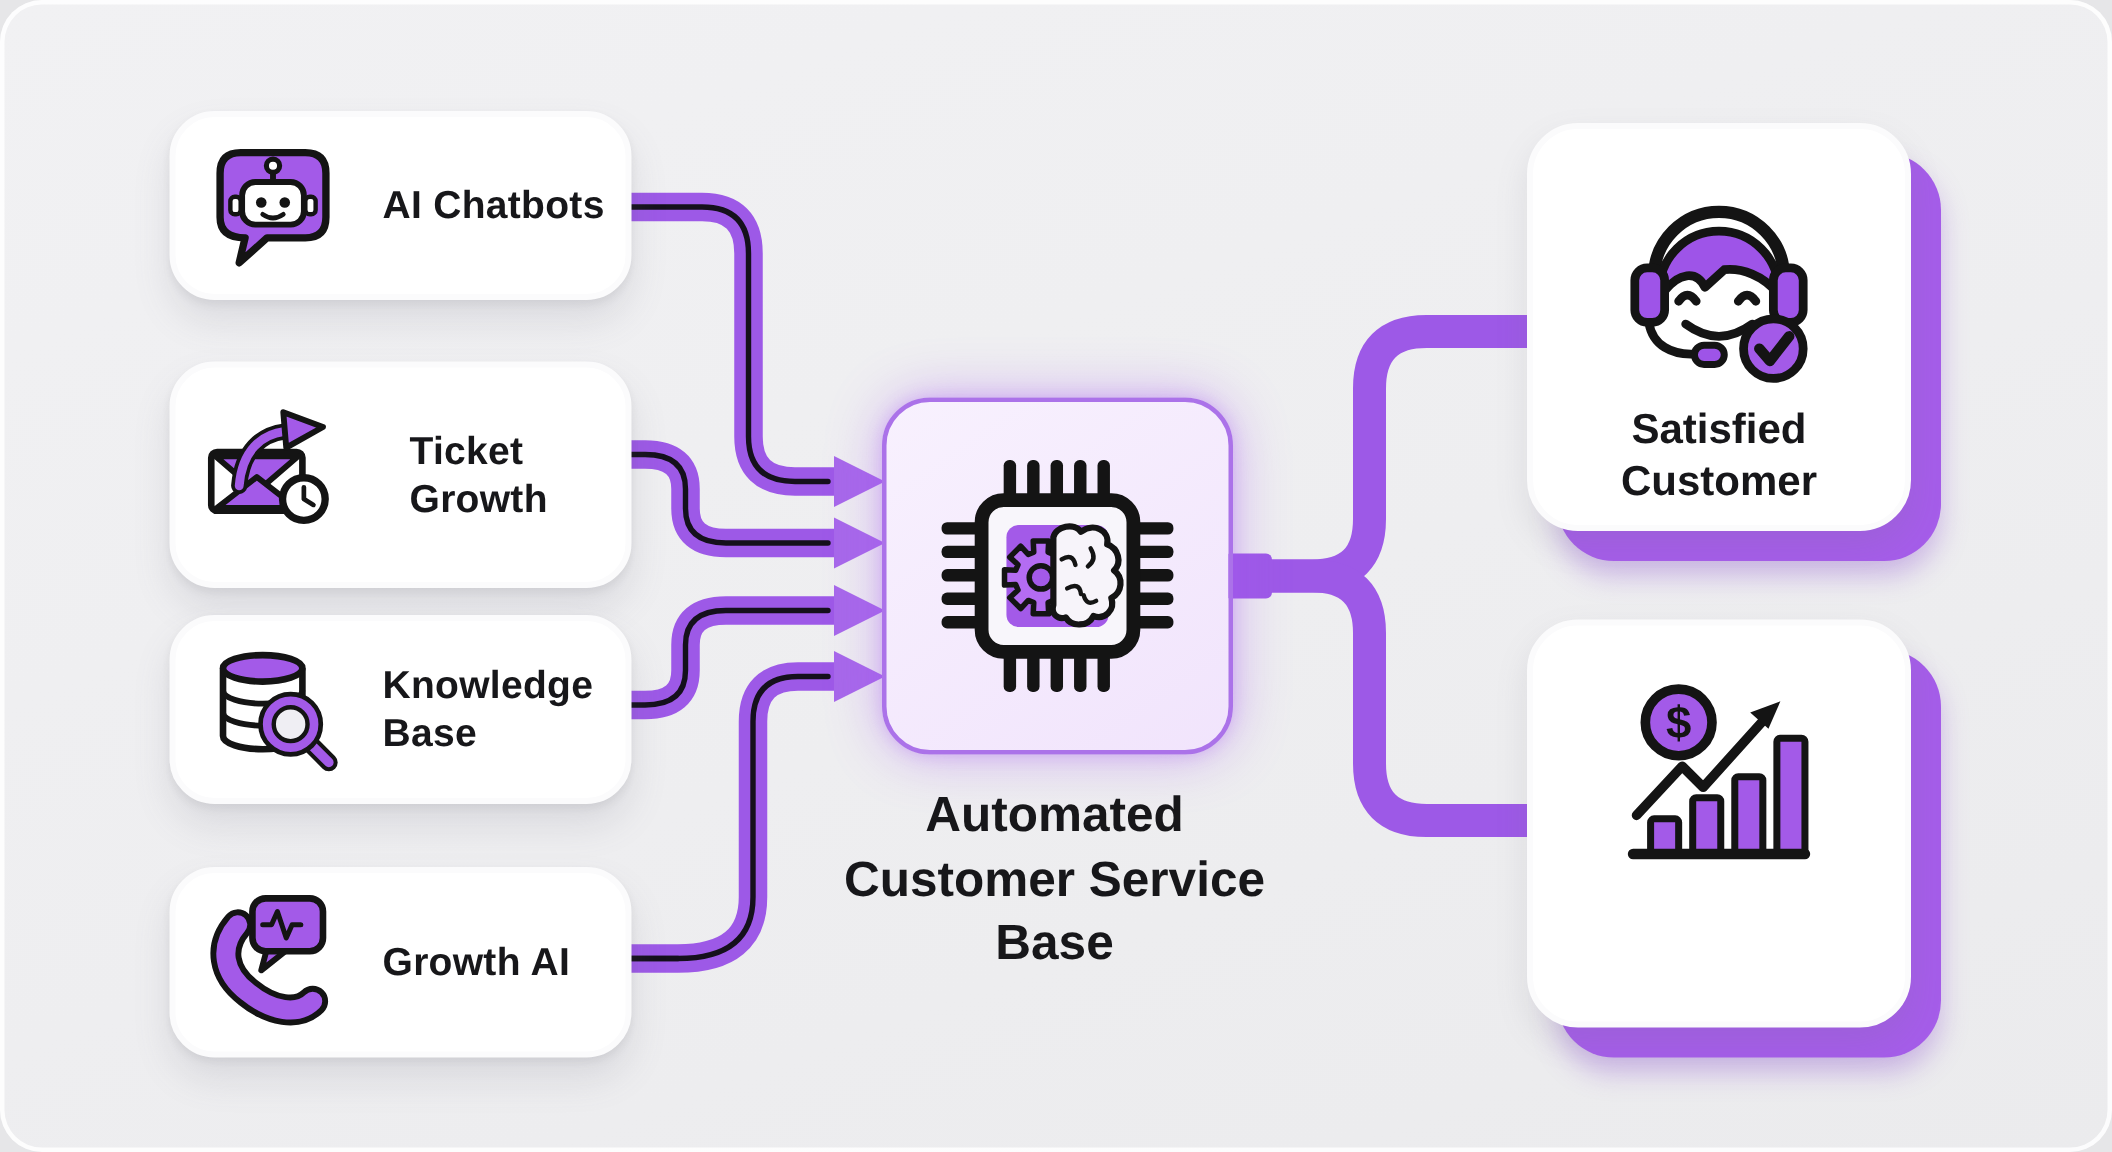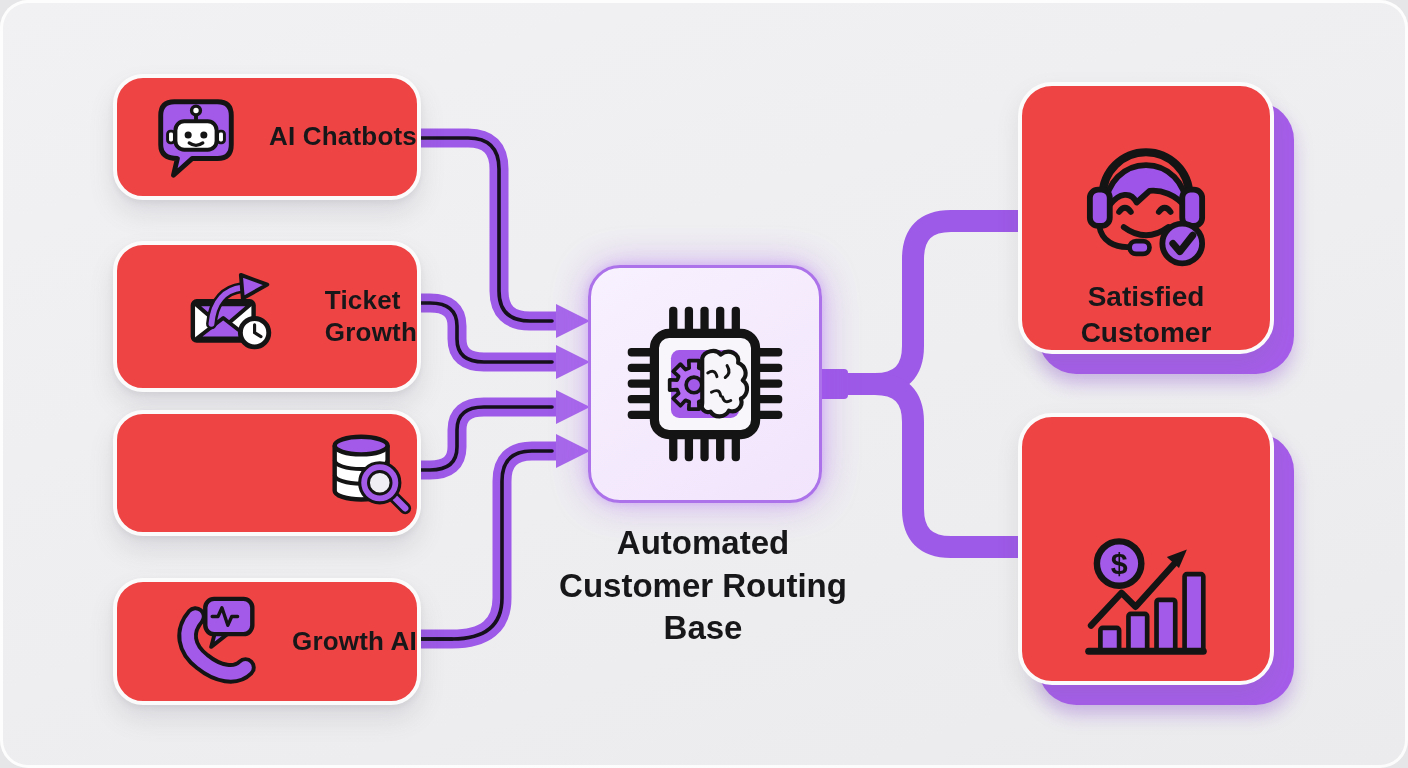--- a/index.html
+++ b/index.html
@@ -2,34 +2,34 @@
 <html><head>
 <meta charset="utf-8">
 <style>
   html,body{margin:0;padding:0;background:#e6e6e8;}
   .stage{position:relative;width:1408px;height:768px;overflow:hidden;
          font-family:"Liberation Sans","DejaVu Sans",sans-serif;}
   .canvas{position:absolute;inset:0;border-radius:28px;
           background:linear-gradient(160deg,#f1f1f3 0%,#eeeef0 55%,#ebebed 100%);
           box-shadow:inset 0 0 0 3px rgba(255,255,255,.85);}
   .wires{position:absolute;left:0;top:0;z-index:1;}
-  .card{position:absolute;z-index:2;box-sizing:border-box;background:#ef4444;
-        border:4px solid #fbfbfc;display:flex;justify-content:flex-end;}
+  .card{position:absolute;z-index:2;box-sizing:border-box;background:#ffffff;
+        border:4px solid #fbfbfc;display:flex;}
   .input-card{left:113px;width:308px;border-radius:30px;align-items:center;
         padding-left:16px;gap:24px;
         box-shadow:0 14px 24px rgba(110,110,130,.16),0 3px 6px rgba(0,0,0,.06);}
   .input-label{font-size:26px;font-weight:700;color:#17171a;line-height:1.22;letter-spacing:.2px;}
   .center-card{left:588px;top:265px;width:234px;height:238px;border-radius:32px;
         border:3px solid #ab72e9;background:linear-gradient(145deg,#f8f1fe 0%,#f1e4fc 100%);
         box-shadow:0 0 36px rgba(168,90,244,.45),0 0 10px rgba(168,90,244,.25);
         align-items:center;justify-content:center;}
   .center-label{position:absolute;z-index:2;left:528px;top:522px;width:350px;text-align:center;
         font-size:33px;font-weight:700;color:#17171a;line-height:1.29;}
   .output-card{left:1018px;width:256px;height:272px;border-radius:34px;flex-direction:column;
-        align-items:center;padding-top:12px;gap:0;
+        align-items:center;padding-top:26px;gap:0;
         box-shadow:0 10px 22px rgba(110,110,130,.14);}
   .output-shadow{position:absolute;width:256px;height:272px;border-radius:38px;
         background:#a55de9;z-index:1;box-shadow:0 10px 18px rgba(140,80,210,.35);}
   .output-label{font-size:28px;font-weight:700;color:#17171a;line-height:1.26;text-align:center;margin-top:4px;}
   .ico{flex:0 0 auto;}
 </style>
 </head>
 <body>
 
 <div class="stage">
@@ -103,20 +103,24 @@
       <path d="M16,22 V68 A27,9 0 0 0 70,68 V22" fill="#fff" stroke="#141414" stroke-width="4.5"></path>
       <path d="M16,37 A27,9 0 0 0 70,37" fill="none" stroke="#141414" stroke-width="4"></path>
       <path d="M16,52 A27,9 0 0 0 70,52" fill="none" stroke="#141414" stroke-width="4"></path>
       <ellipse cx="43" cy="22" rx="27" ry="9" fill="#a35ae8" stroke="#141414" stroke-width="4.5"></ellipse>
       <line x1="75" y1="73" x2="88" y2="86" stroke="#141414" stroke-width="12" stroke-linecap="round"></line>
       <line x1="75" y1="73" x2="88" y2="86" stroke="#a35ae8" stroke-width="6.5" stroke-linecap="round"></line>
       <circle cx="62" cy="60" r="16" fill="#efeef3" stroke="#a35ae8" stroke-width="8"></circle>
       <circle cx="62" cy="60" r="20.5" fill="none" stroke="#141414" stroke-width="3.2"></circle>
       <circle cx="62" cy="60" r="11.5" fill="none" stroke="#141414" stroke-width="3"></circle>
     </svg>
+    <div class="input-label">
+      <div>Knowledge</div>
+      <div>Base</div>
+    </div>
   </div>
 
   <div class="card input-card" style="top:578px;height:127px;">
     <svg class="ico" width="98" height="98" viewBox="0 0 100 100">
       <path d="M26,24 C13,39 16,57 33,70 C49,83 67,86 77,76" fill="none" stroke="#141414" stroke-width="21" stroke-linecap="round"></path>
       <path d="M26,24 C13,39 16,57 33,70 C49,83 67,86 77,76" fill="none" stroke="#a35ae8" stroke-width="13" stroke-linecap="round"></path>
       <path d="M46,40 L42,55 L61,40 Z" fill="#a35ae8" stroke="#141414" stroke-width="4" stroke-linejoin="round"></path>
       <rect x="36" y="6" width="48" height="36" rx="9" fill="#a35ae8" stroke="#141414" stroke-width="4.5"></rect>
       <path d="M43,24 h6 l4,-9 l6,18 l4,-9 h6" fill="none" stroke="#141414" stroke-width="3.4" stroke-linecap="round" stroke-linejoin="round"></path>
     </svg>
@@ -172,21 +176,21 @@
         <path d="M103,88 Q111,83 113,92"></path>
         <path d="M107,109 Q116,104 117,113"></path>
         <path d="M124,80 Q129,88 122,93"></path>
         <path d="M128,118 Q121,122 119,114"></path>
       </g>
     </svg>
   </div>
 
   <div class="center-label">
     <div>Automated</div>
-    <div>Customer Routing</div>
+    <div>Customer Service</div>
     <div>Base</div>
   </div>
 
   <div class="output-shadow" style="left:1038px;top:102px;"></div>
   <div class="card output-card" style="top:82px;">
     <svg class="ico" width="152" height="152" viewBox="0 0 130 130">
       <path d="M28,62 A37,37 0 0 1 102,62" fill="none" stroke="#141414" stroke-width="7"></path>
       <path d="M31,70 A34,34 0 0 1 99,70 L99,72 C90,61 78,57 68,58 L57,68 C52,58 42,60 34,70 Z" fill="#9e54e8" stroke="#141414" stroke-width="5" stroke-linejoin="round"></path>
       <rect x="17" y="57" width="17" height="31" rx="7" fill="#9e54e8" stroke="#141414" stroke-width="5"></rect>
       <rect x="96" y="57" width="17" height="31" rx="7" fill="#9e54e8" stroke="#141414" stroke-width="5"></rect>

